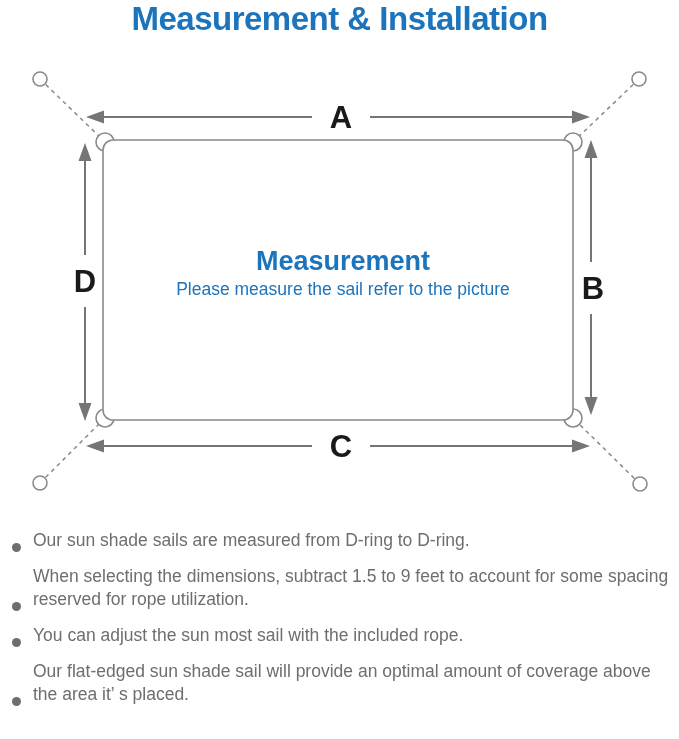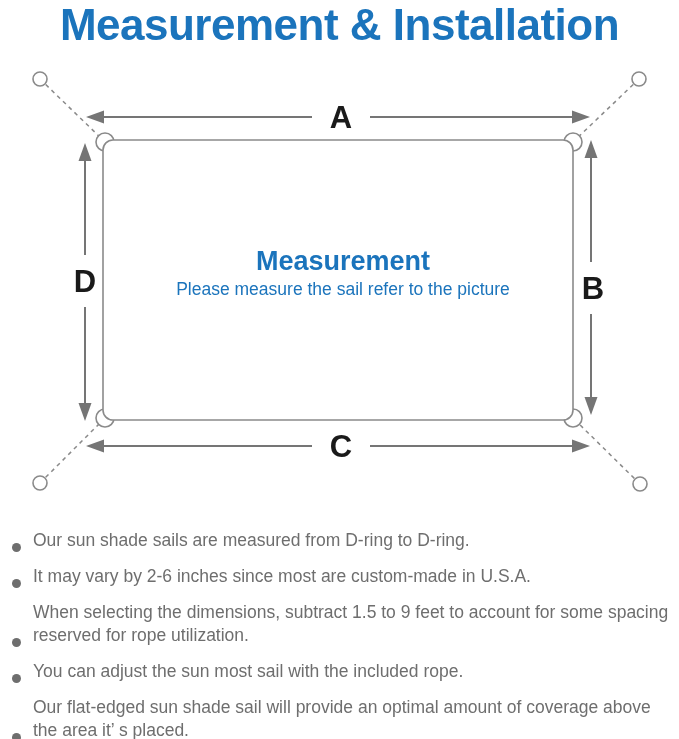--- a/index.html
+++ b/index.html
@@ -20,21 +20,21 @@
     background:var(--bg-white);
     overflow:hidden;
   }
   .title{
     position:absolute;
     top:0px;
     left:0;
     width:100%;
     margin:0;
     text-align:center;
-    font-size:44px;
+    font-size:33px;
     font-weight:bold;
     letter-spacing:-0.5px;
     color:var(--accent-blue);
   }
   .diagram{
     position:absolute;
     top:55px;
     left:0;
   }
   
@@ -164,24 +164,20 @@
     <text class="center-subtitle" x="343" y="240">Please measure the sail refer to the picture</text>
   </svg>
 
   <ul class="notes">
     <li class="note">
       <span class="bullet"></span>
       <span class="note-text">Our sun shade sails are measured from D-ring to D-ring.</span>
     </li>
     <li class="note">
       <span class="bullet"></span>
-      <span class="note-text">It may vary by 2-6 inches since most are custom-made in U.S.A.</span>
-    </li>
-    <li class="note">
-      <span class="bullet"></span>
       <span class="note-text">When selecting the dimensions, subtract 1.5 to 9 feet to account for some spacing reserved for rope utilization.</span>
     </li>
     <li class="note">
       <span class="bullet"></span>
       <span class="note-text">You can adjust the sun most sail with the included rope.</span>
     </li>
     <li class="note">
       <span class="bullet"></span>
       <span class="note-text">Our flat-edged sun shade sail will provide an optimal amount of coverage above the area it’ s placed.</span>
     </li>

